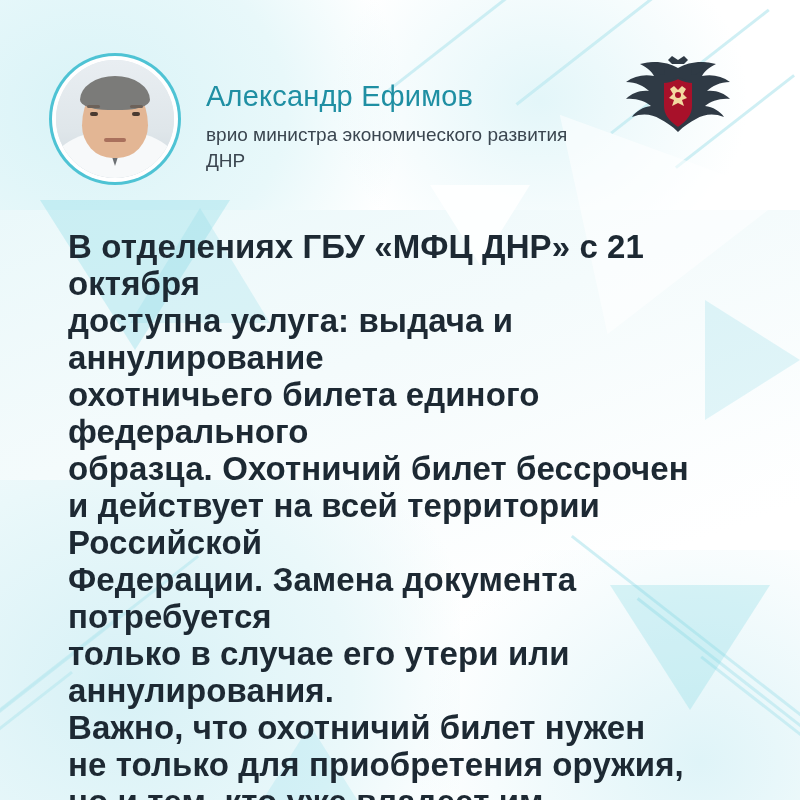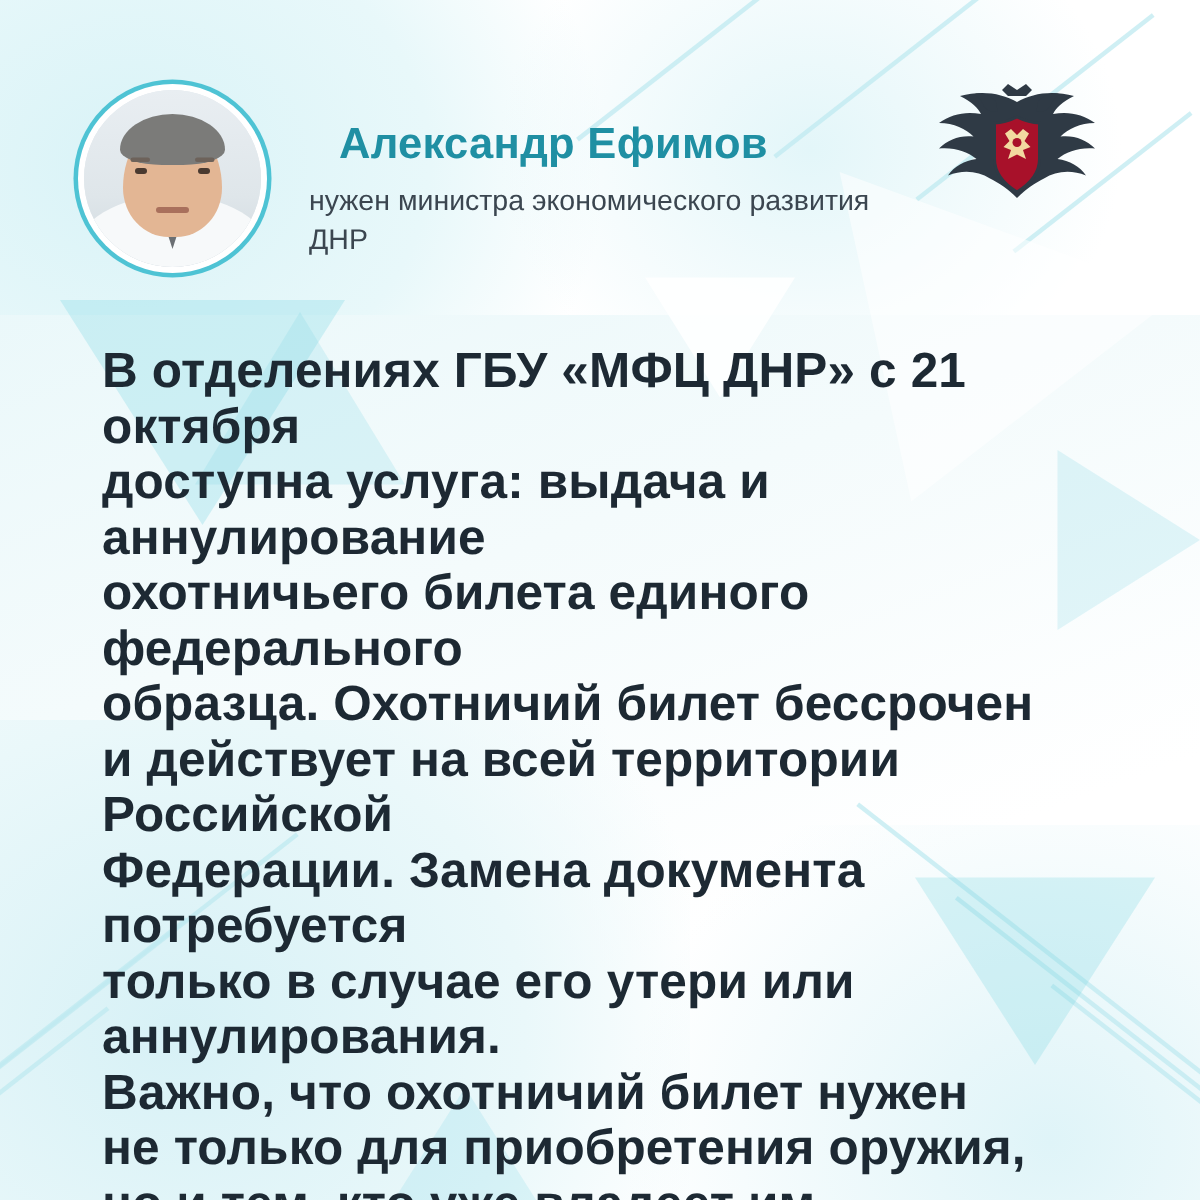--- a/index.html
+++ b/index.html
@@ -168,24 +168,23 @@
   .av-eye { position:absolute; top:52px; width:8px; height:4px; background:#4a3a30; border-radius:2px; }
   .av-eye.l { left:34px; } .av-eye.r { right:34px; }
   .av-brow { position:absolute; top:45px; width:13px; height:3px; background:#6d625a; border-radius:2px; }
   .av-brow.l { left:31px; } .av-brow.r { right:31px; }
   .av-mouth { position:absolute; left:50%; transform:translateX(-50%); top:78px; width:22px; height:4px; background:#a9705c; border-radius:3px; }
 
   .name {
     position: absolute;
     left: 206px; top: 80px;
     font-size: 29px;
-    font-weight: bold;
+    font-weight: normal;
     color: #1f8fa3;
     letter-spacing: .2px;
-    margin-left: 20px;
   }
   .role {
     position: absolute;
     left: 206px; top: 122px;
     font-size: 19px;
     line-height: 26px;
     color: #3b4650;
     max-width: 380px;
   }
 
@@ -263,21 +262,21 @@
         <div class="av-hair"></div>
         <div class="av-brow l"></div>
         <div class="av-brow r"></div>
         <div class="av-eye l"></div>
         <div class="av-eye r"></div>
         <div class="av-mouth"></div>
       </div>
     </div>
 
     <div class="name">Александр Ефимов</div>
-    <div class="role">нужен министра
+    <div class="role">врио министра
 экономического развития ДНР</div>
 
     <div class="emblem-block">
       <svg class="emblem" viewBox="0 0 120 82" aria-hidden="true">
 
         <g fill="#2f3a45">
           <path d="M60 14 C50 8 36 6 22 10 C30 14 34 18 36 22 C26 20 16 22 8 28 C18 28 26 32 31 37 C22 36 14 39 8 45 C18 44 27 47 33 52 C25 53 18 57 14 63 C24 59 34 60 42 65 C48 68 54 72 60 78 Z"></path>
           <path d="M60 14 C70 8 84 6 98 10 C90 14 86 18 84 22 C94 20 104 22 112 28 C102 28 94 32 89 37 C98 36 106 39 112 45 C102 44 93 47 87 52 C95 53 102 57 106 63 C96 59 86 60 78 65 C72 68 66 72 60 78 Z"></path>
         </g>
 

